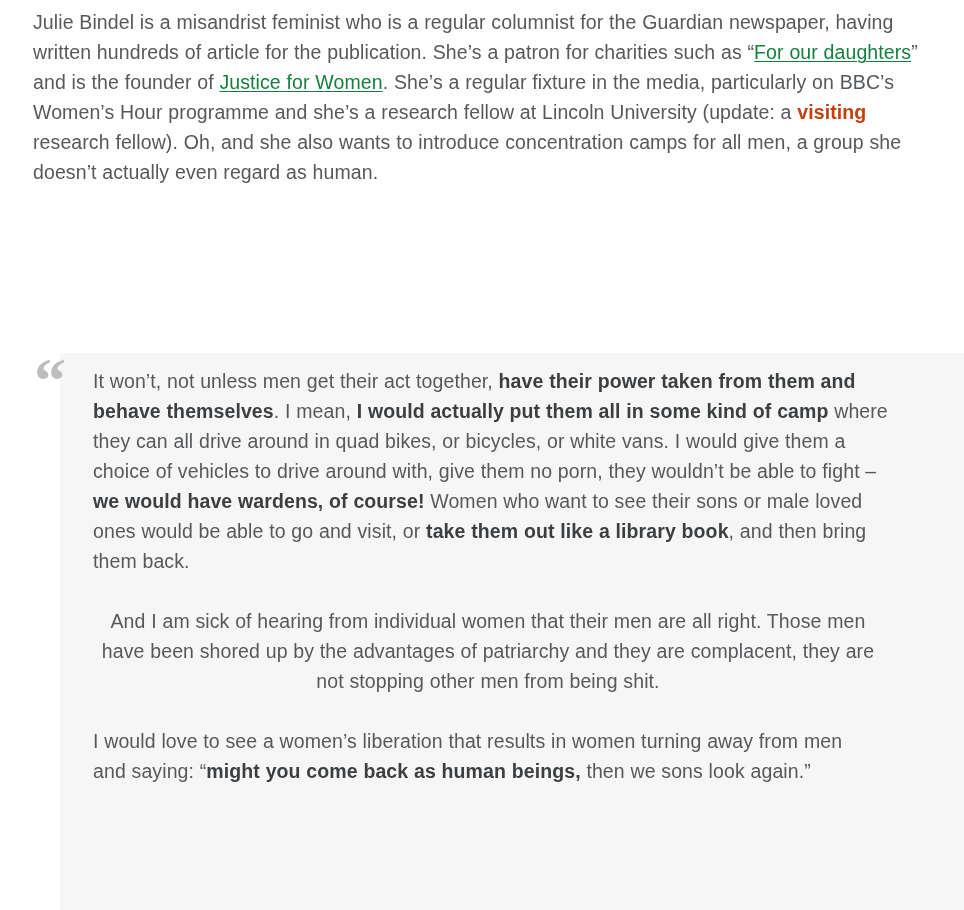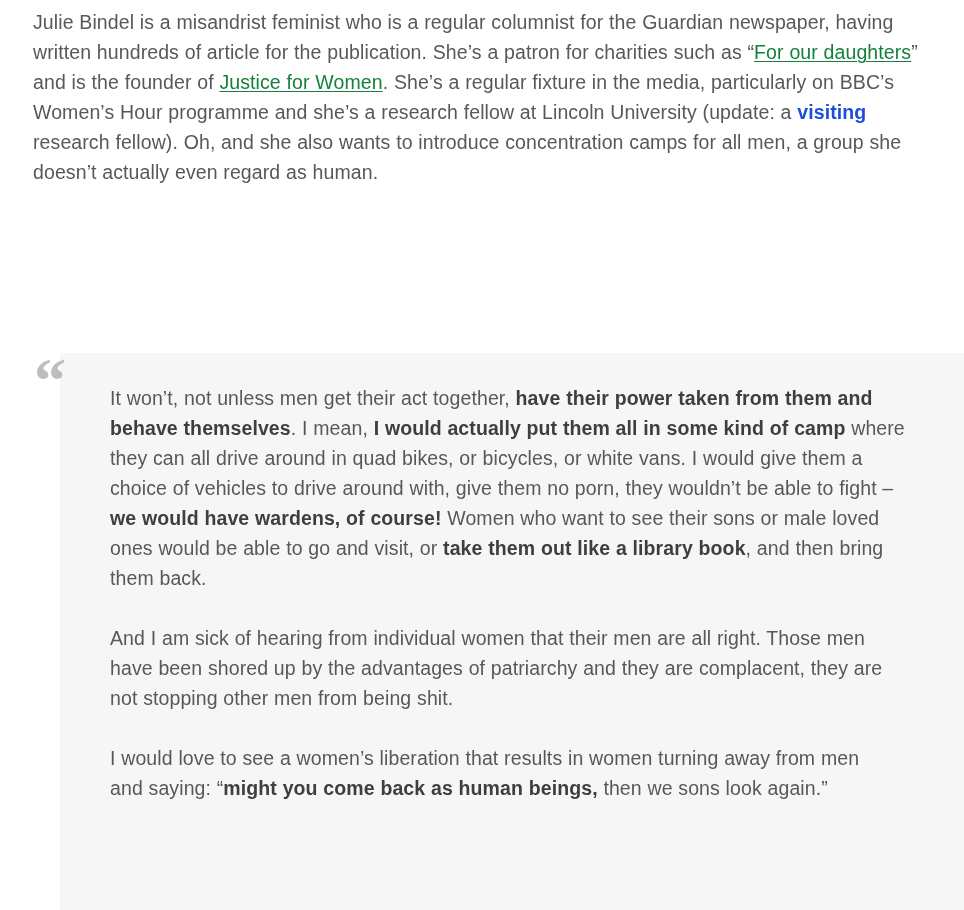--- a/index.html
+++ b/index.html
@@ -44,21 +44,21 @@
 
   p.para-2 {
     padding-top: 30px;
   }
 
   .para b, .quote-p b {
     font-weight: 700;
   }
 
   .para b {
-    color: #1d4ed8;
+    color: #c2410c;
   }
 
   a.link {
     color: #15803d;
     text-decoration-thickness: 1px;
     text-underline-offset: 2px;
     cursor: pointer;
   }
 
   
@@ -86,41 +86,41 @@
   }
 
   .quote-body {
     position: absolute;
     left: 93px;
     top: 366px;
     width: 800px;
   }
 
   p.quote-p {
-    margin: 17px;
+    margin: 0;
     font-size: 19.5px;
     line-height: 30px;
     font-weight: 300;
     color: #56595c;
     letter-spacing: 0.1px;
     word-spacing: 0.2px;
   }
 
   p.quote-p + p.quote-p {
     margin-top: 30px;
   }
 
   .quote-p b {
     color: #3c3f42;
     font-weight: 700;
   }
 
   .q1 { width: 798px; }
   .q2 { width: 800px; }
-  .q3 { width: 790px; }
+  .q3 { width: 790px; text-align: center; }
   .q4 { width: 780px; }
 </style>
 </head>
 <body>
 
 <div class="page">
 
   <div class="body-copy">
 
     <p class="para para-1"><span>Julie Bindel is a misandrist feminist who is a regular columnist for the Guardian newspaper, having written hundreds of article for the publication. She’s a patron for charities such as “</span><a class="link" href="#">For our daughters</a><span>” and is the founder of </span><a class="link" href="#">Justice for Women</a><span>. She’s a regular fixture in the media, particularly on BBC’s Women’s Hour programme and she’s a research fellow at Lincoln University (update: a </span><b>visiting</b><span> research fellow). Oh, and she also wants to introduce concentration camps for all men, a group she doesn’t actually even regard as human.</span></p>

